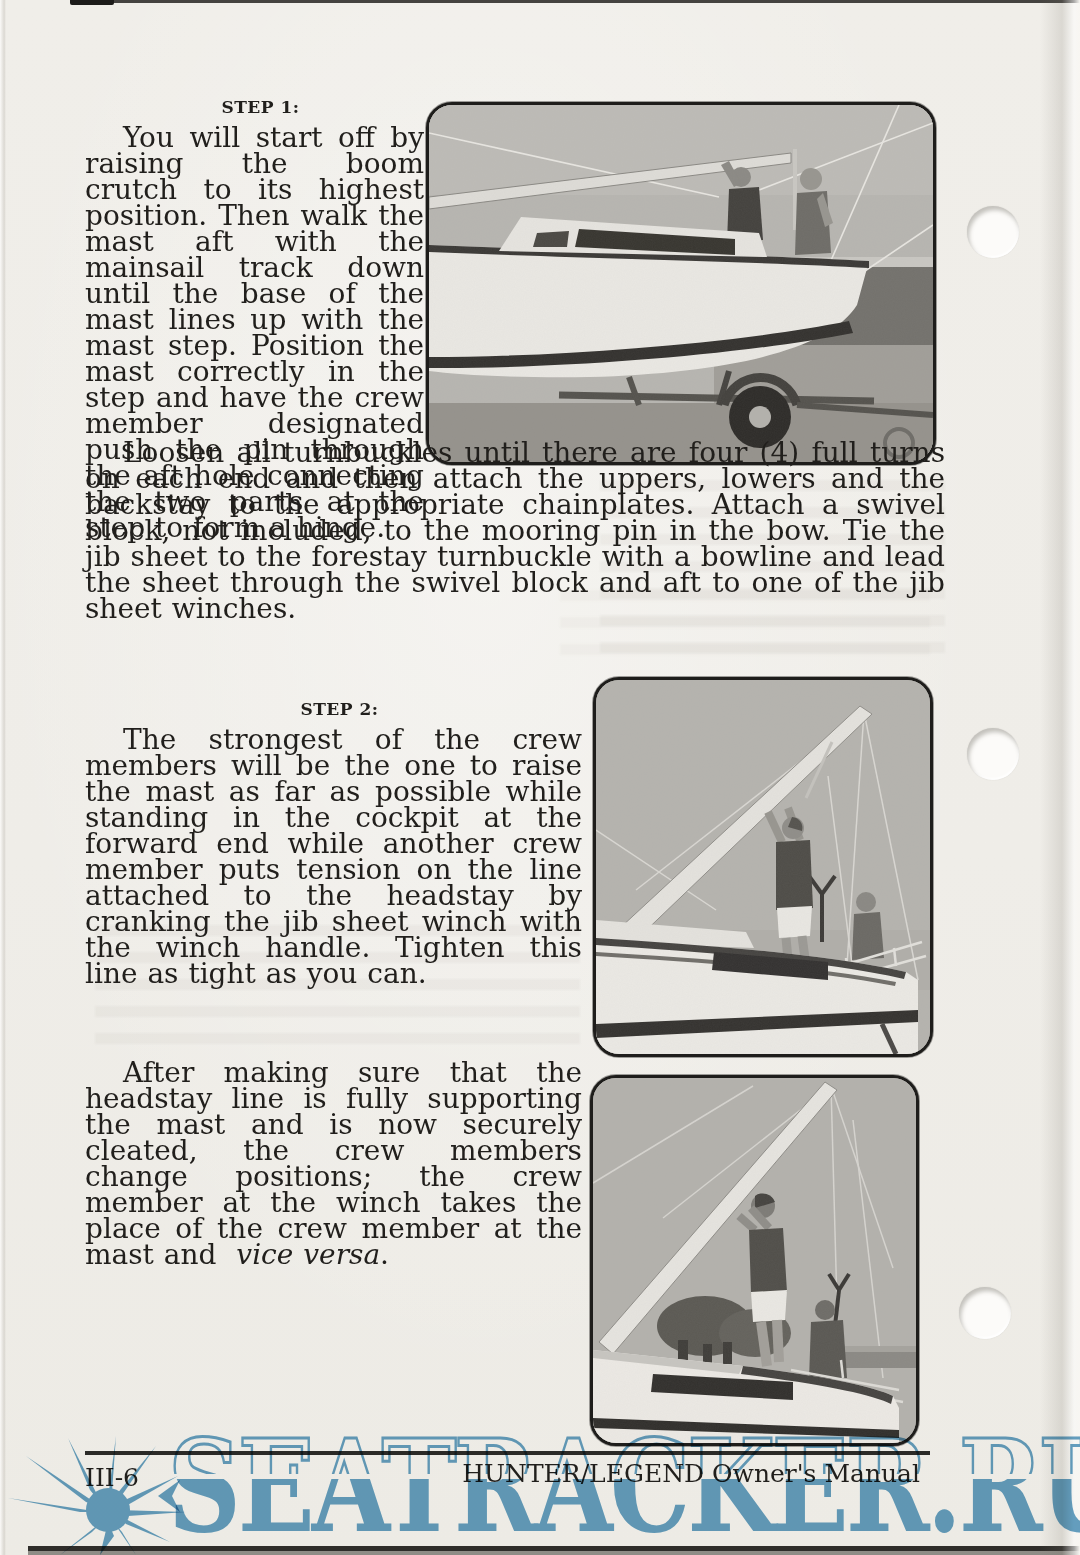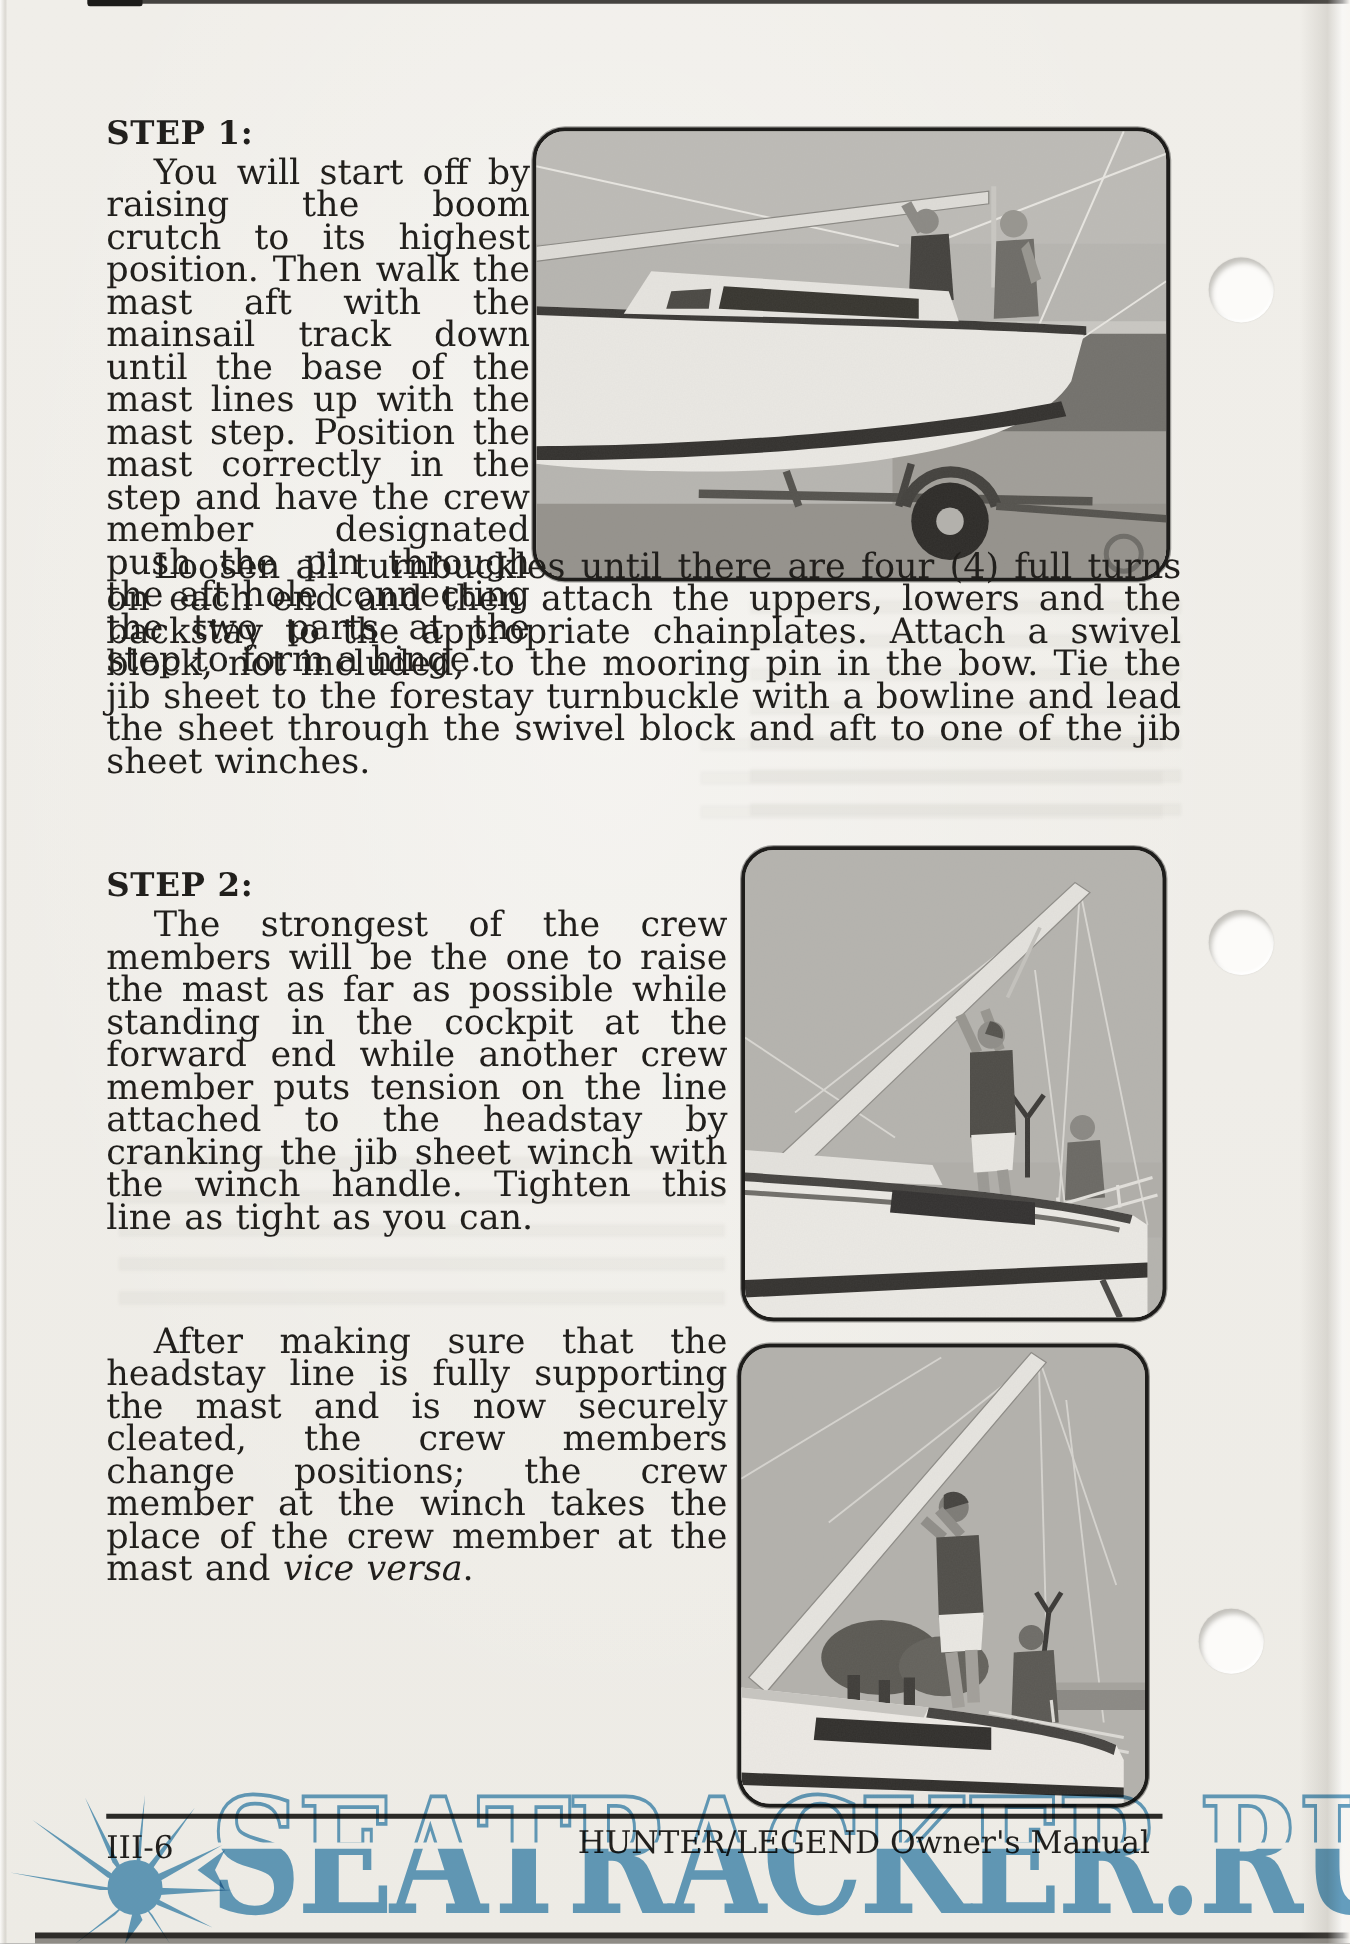--- a/index.html
+++ b/index.html
@@ -22,24 +22,24 @@
   .edge-right{position:absolute;right:0;top:0;width:40px;height:100%;
     background:linear-gradient(90deg,rgba(120,115,105,0) 0%,rgba(120,115,105,.18) 55%,rgba(255,255,255,.55) 85%,#f8f6f2 100%);}
   .edge-left{position:absolute;left:0;top:0;width:6px;height:100%;
     background:linear-gradient(90deg,#fbfaf8 0%,rgba(180,176,168,.35) 70%,rgba(180,176,168,0) 100%);}
   
   .hole{position:absolute;width:52px;height:52px;border-radius:50%;
     background:#fcfbf9;
     box-shadow:inset 2px 4px 4px rgba(90,85,75,.35), inset -1px -2px 2px rgba(255,255,255,.9), 0 0 1px rgba(120,115,105,.3);}
   
   .step-block{position:absolute;}
-  .step-heading{font-weight:bold;font-size:26px;line-height:26px;letter-spacing:.5px;margin:0 0 5px 0;}
+  .step-heading{font-weight:bold;font-size:17px;line-height:26px;letter-spacing:.5px;margin:0 0 5px 12px;text-align:center;}
   .body-par{font-size:28px;line-height:26px;text-align:justify;text-indent:38px;margin:0;
     word-spacing:1px;}
-  .ital{font-style:italic;}
+  .ital{font-style:italic;margin-left:10px;}
   
   .photo{position:absolute;border:3px solid #1e1d1b;border-radius:26px;overflow:hidden;background:#b5b3ae;
     box-shadow:0 0 0 1px rgba(30,29,27,.4);}
   .photo svg{display:block;}
   
   .ghost{position:absolute;opacity:.5;filter:blur(1.2px);pointer-events:none;
     background:repeating-linear-gradient(180deg, rgba(150,145,135,.16) 0 11px, rgba(150,145,135,0) 11px 27px);}
   
   .footer-rule{position:absolute;left:85px;top:1451px;width:845px;height:4px;background:#2b2a27;}
   .footer-page{position:absolute;left:85px;top:1464px;font-size:25px;line-height:28px;}

